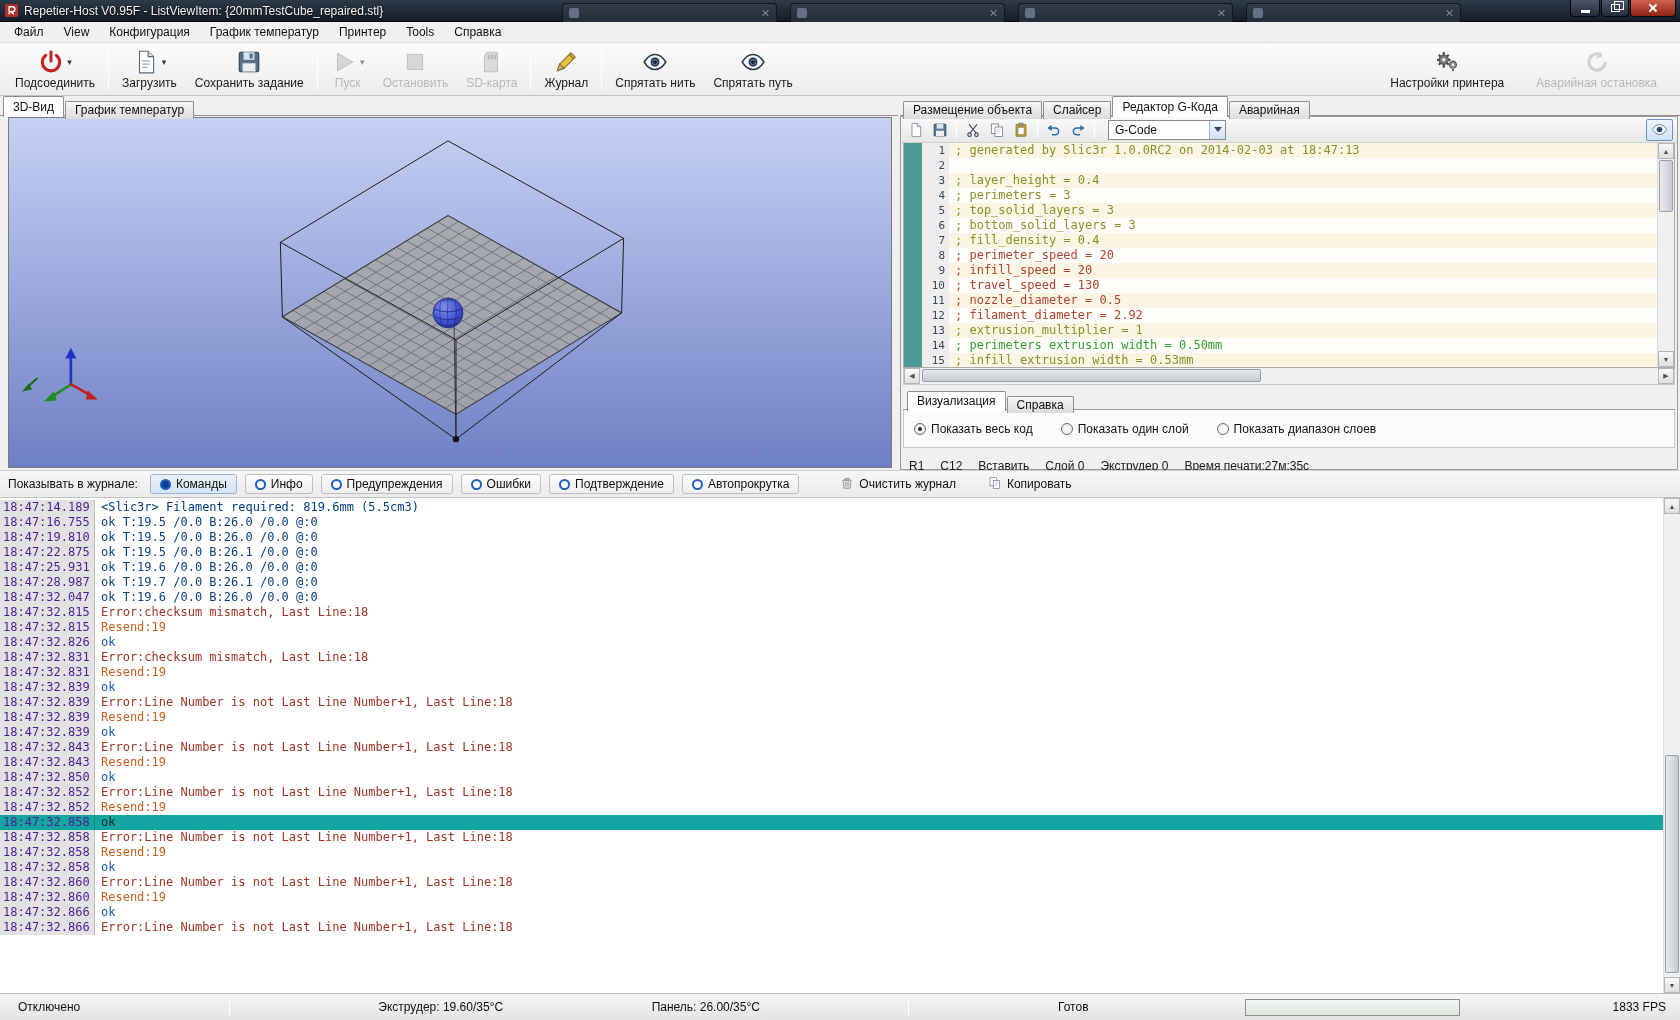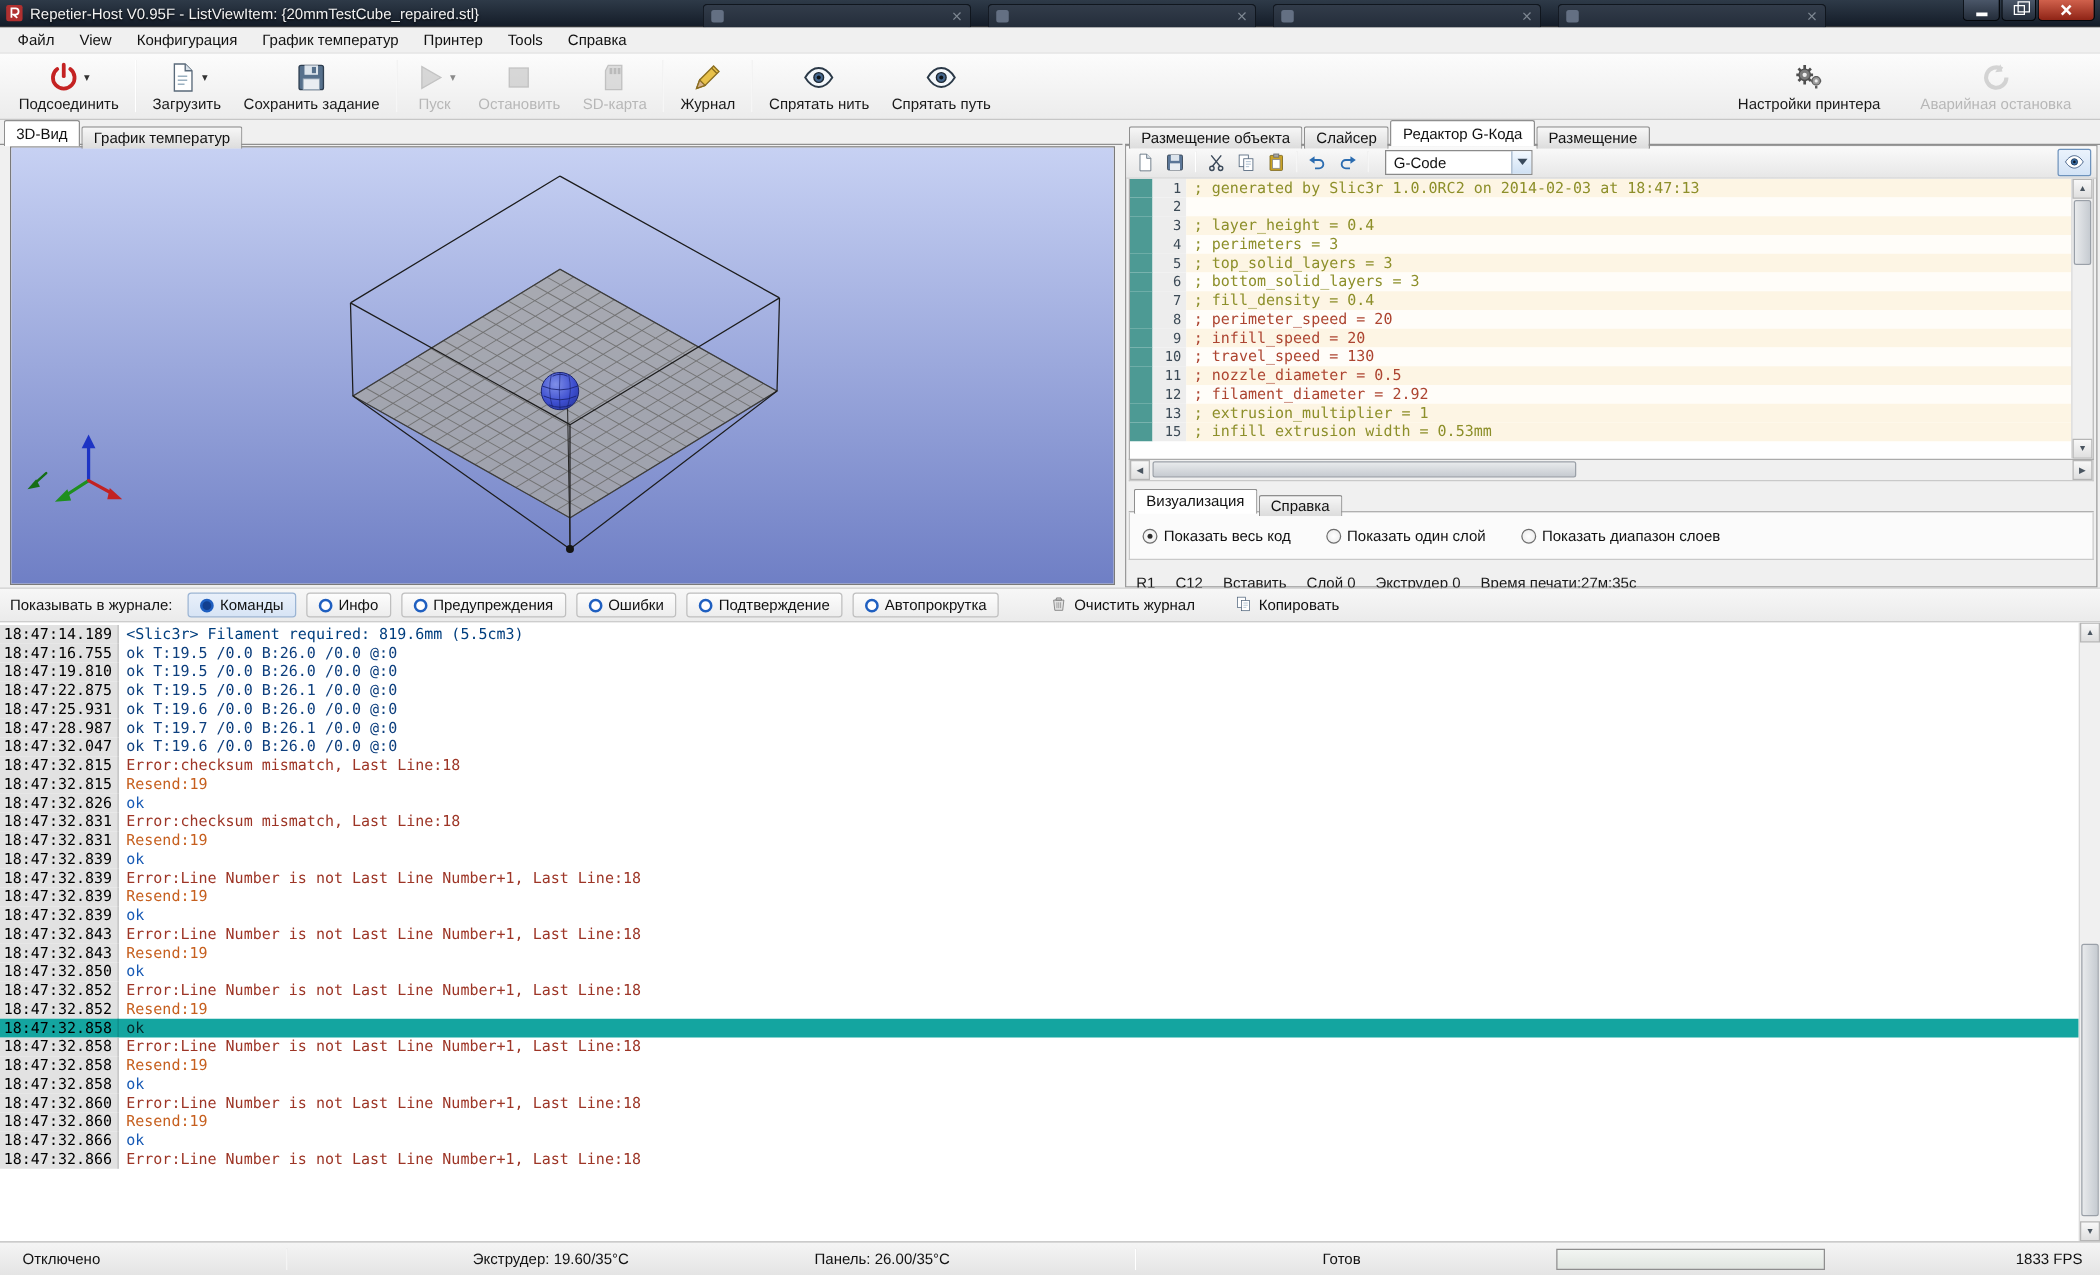--- a/index.html
+++ b/index.html
@@ -107,21 +107,21 @@
   .tcircle{width:11px;height:11px;border:2px solid #1f5fc0;border-radius:50%;background:#fff;flex:none;}
   .tcircle.filled{background:#123f8f;}
   .lactions{display:flex;gap:18px;margin-left:26px;}
   .laction{display:flex;align-items:center;gap:5px;padding:2px 6px;border:1px solid transparent;border-radius:3px;}
   .laction svg{width:14px;height:14px;}
 
   
   .logarea{position:absolute;top:498px;left:0;right:0;bottom:27px;background:#fff;overflow:hidden;}
   .log-rows{position:absolute;left:0;top:2px;right:17px;}
   .log-row{display:flex;height:15px;line-height:15px;font-family:"DejaVu Sans Mono",monospace;font-size:12px;}
-  .ltime{width:95px;flex:none;background:#e2e2e2;border-right:1px solid #bdbdbd;color:#000000;padding-left:3px;white-space:pre;}
+  .ltime{width:95px;flex:none;background:#e2e2e2;border-right:1px solid #bdbdbd;color:#4c1d95;padding-left:3px;white-space:pre;}
   .lmsg{flex:1;padding-left:6px;white-space:pre;overflow:hidden;}
   .t-slic3r{color:#003e7e;} .t-temp{color:#0d3f7e;} .t-error{color:#9d3526;} .t-resend{color:#c65f1e;} .t-ok{color:#1659b4;}
   .log-row.hl{background:#14a5a0;}
   .log-row.hl .ltime{background:#14a5a0;border-right-color:#0d8a86;}
   .log-row.hl .lmsg{color:#05282a;}
   .logscroll .sbthumb{top:52%;height:44%;}
 
   
   .statusbar{position:absolute;left:0;right:0;bottom:0;height:27px;background:linear-gradient(#f5f5f5,#e4e4e4);border-top:1px solid #bdbdbd;display:flex;align-items:center;padding:0 8px;justify-content:space-between;}
   .sbcell{padding:0 10px;white-space:nowrap;}
@@ -351,21 +351,21 @@
             <line x1="62" y1="268" x2="82" y2="279" stroke="#c22222" stroke-width="2.6"></line>
             <polygon points="89,283 79,274 77,283" fill="#c22222"></polygon>
             <line x1="28" y1="262" x2="18" y2="271" stroke="#156e15" stroke-width="2"></line>
             <polygon points="13,275 20,267 23,273" fill="#156e15"></polygon>
           </g>
         </svg>
       </div>
     </div>
 
     <div class="right-panel">
-      <div class="tabrow"><div class="tab">Размещение объекта</div><div class="tab">Слайсер</div><div class="tab active">Редактор G-Кода</div><div class="tab">Размещение</div></div>
+      <div class="tabrow"><div class="tab">Размещение объекта</div><div class="tab">Слайсер</div><div class="tab active">Редактор G-Кода</div><div class="tab">Аварийная</div></div>
       <div class="rp-body">
         <div class="ed-toolbar">
           <span id="ed-icons" style="display:flex;align-items:center;gap:2px;">
               <span class="edbtn">
                 <span class="edicon">
                   <svg viewBox="0 0 24 24">
                     <path d="M6 2h8l5 5v15H6z" fill="#fff" stroke="#5a6a7a"></path>
                     <path d="M14 2v5h5" fill="#d9e2ea" stroke="#5a6a7a"></path>
                   </svg>
                 </span>
@@ -500,20 +500,25 @@
               <div class="code-row even">
                 <span class="gutterbar"></span>
                 <span class="lnum">12</span>
                 <span class="ltext c-red">; filament_diameter = 2.92</span>
               </div>
               <div class="code-row odd">
                 <span class="gutterbar"></span>
                 <span class="lnum">13</span>
                 <span class="ltext c-olive">; extrusion_multiplier = 1</span>
               </div>
+              <div class="code-row even">
+                <span class="gutterbar"></span>
+                <span class="lnum">14</span>
+                <span class="ltext c-green">; perimeters extrusion width = 0.50mm</span>
+              </div>
               <div class="code-row odd">
                 <span class="gutterbar"></span>
                 <span class="lnum">15</span>
                 <span class="ltext c-olive">; infill extrusion width = 0.53mm</span>
               </div>
             </div>
           <div class="vscroll">
             <div class="sbarrow up">▲</div>
             <div class="sbthumb ed-vthumb"></div>
             <div class="sbarrow down">▼</div>

